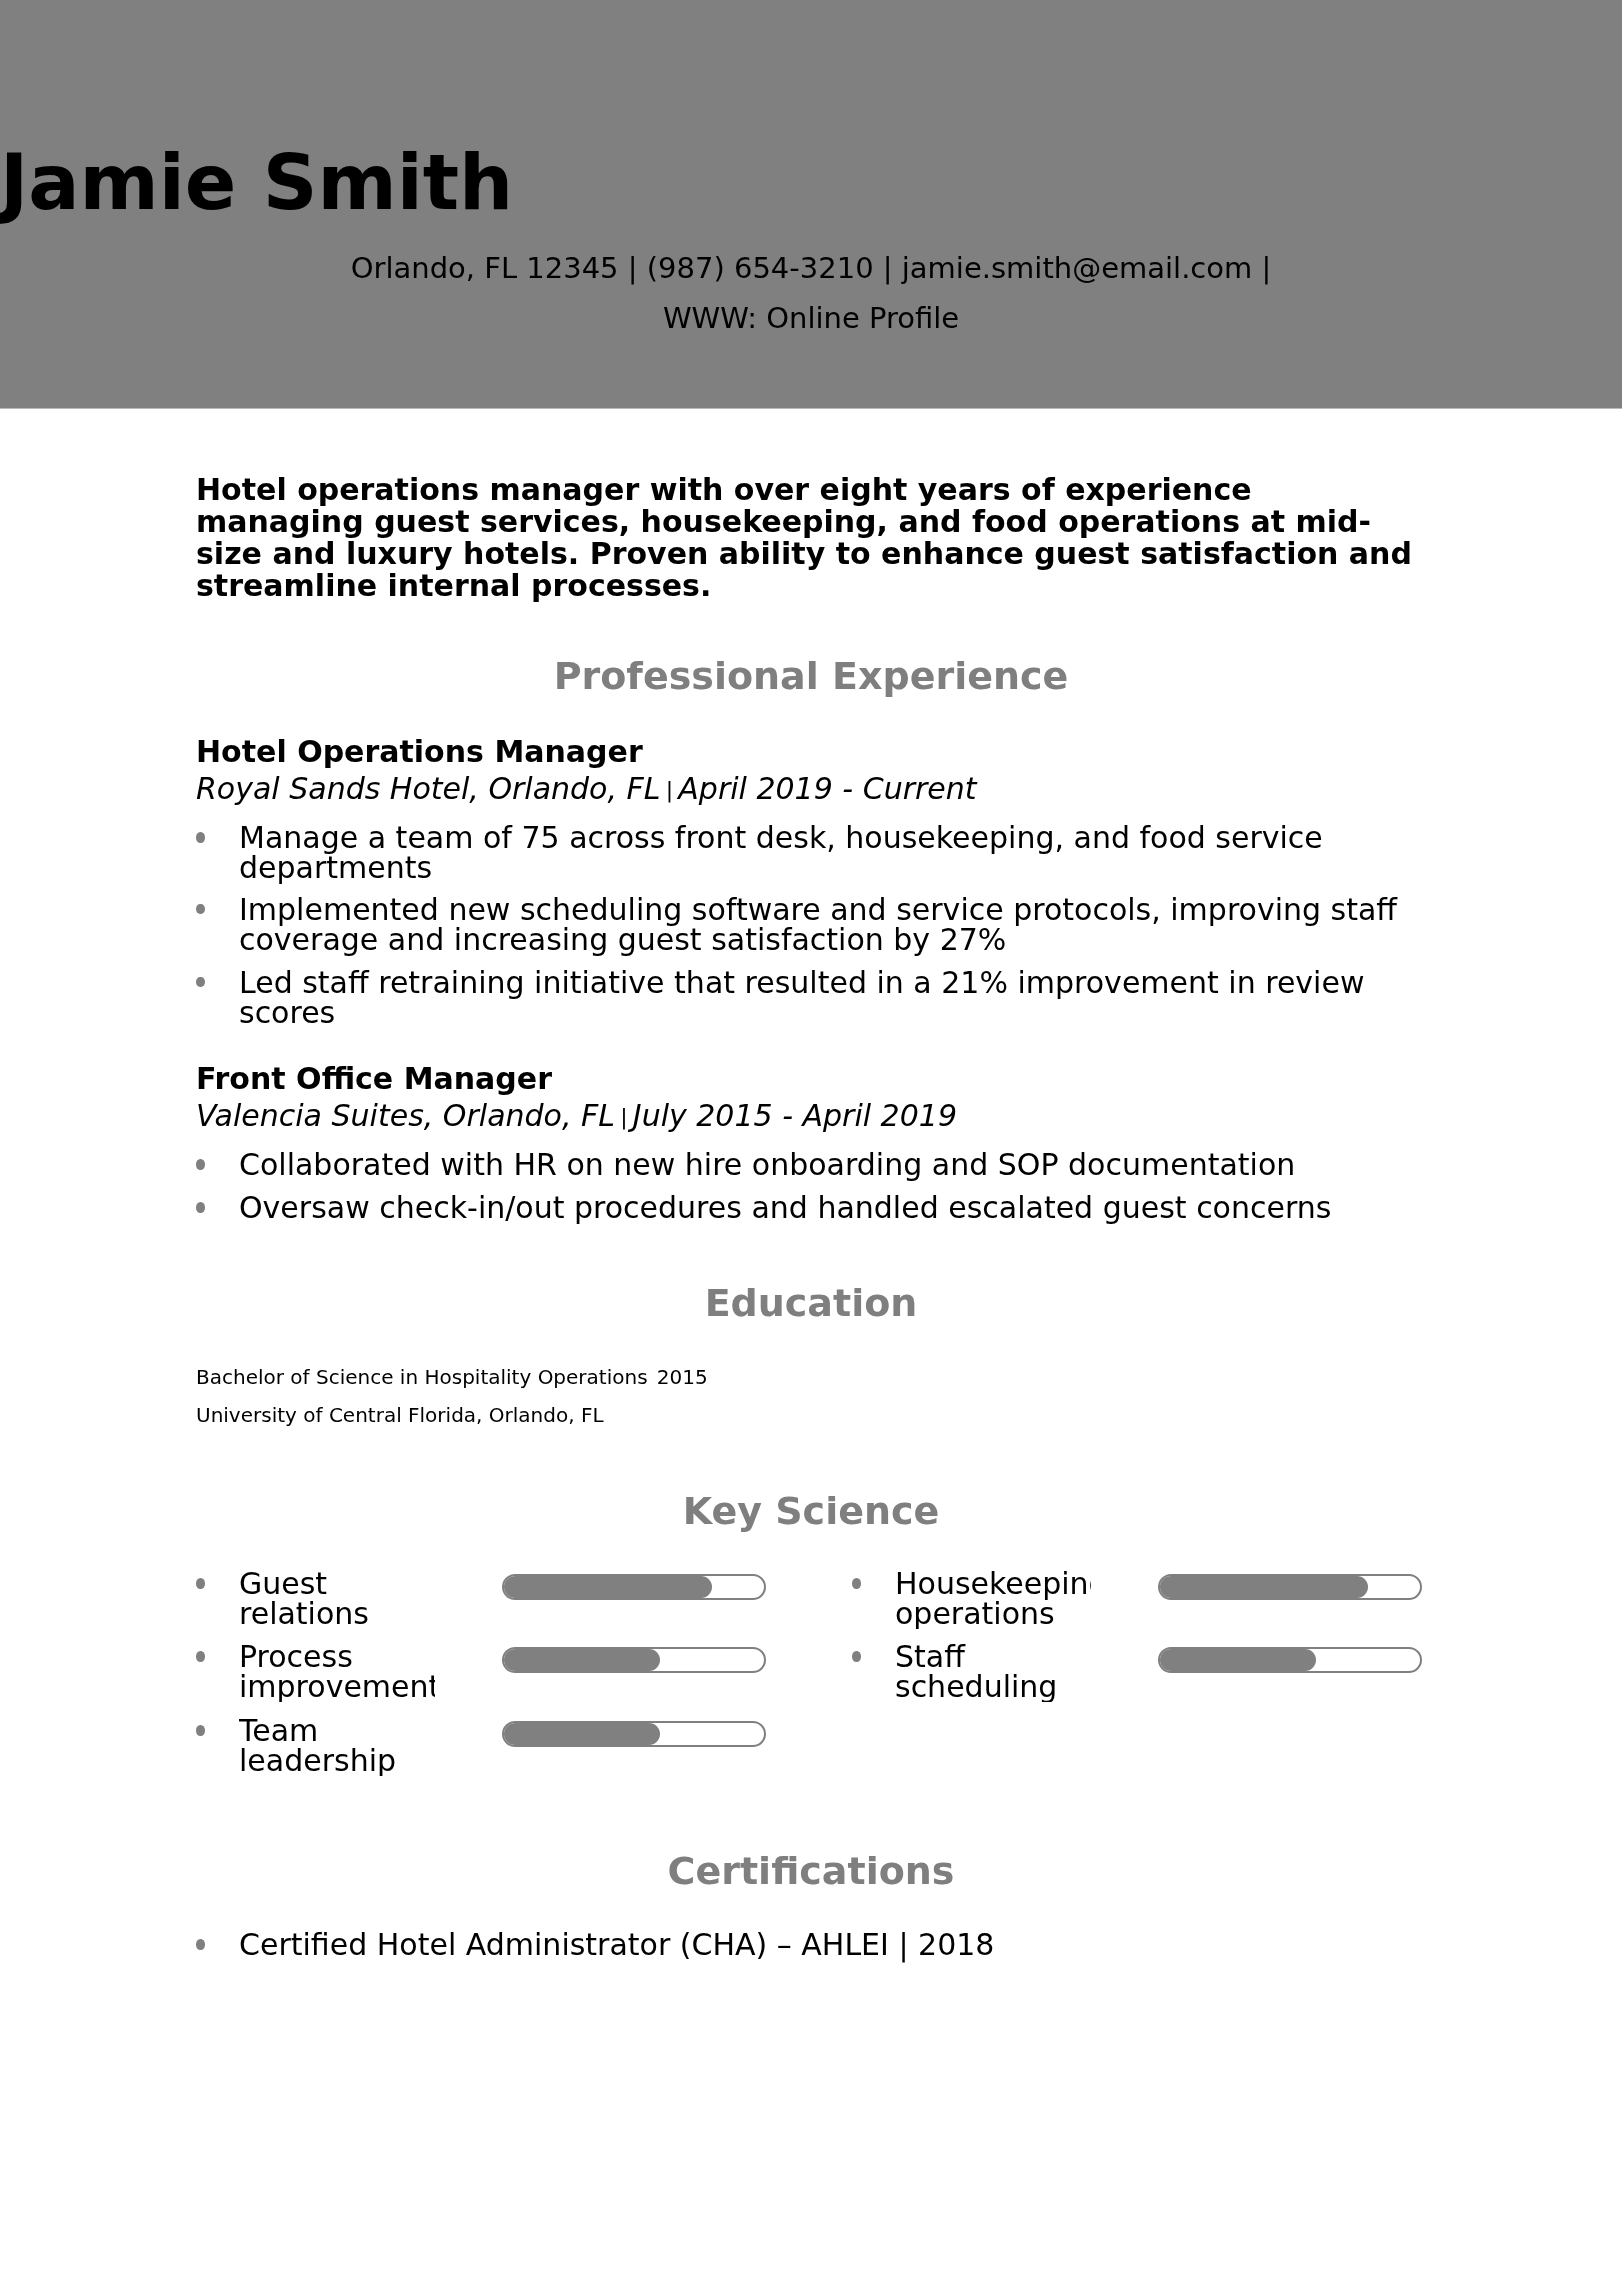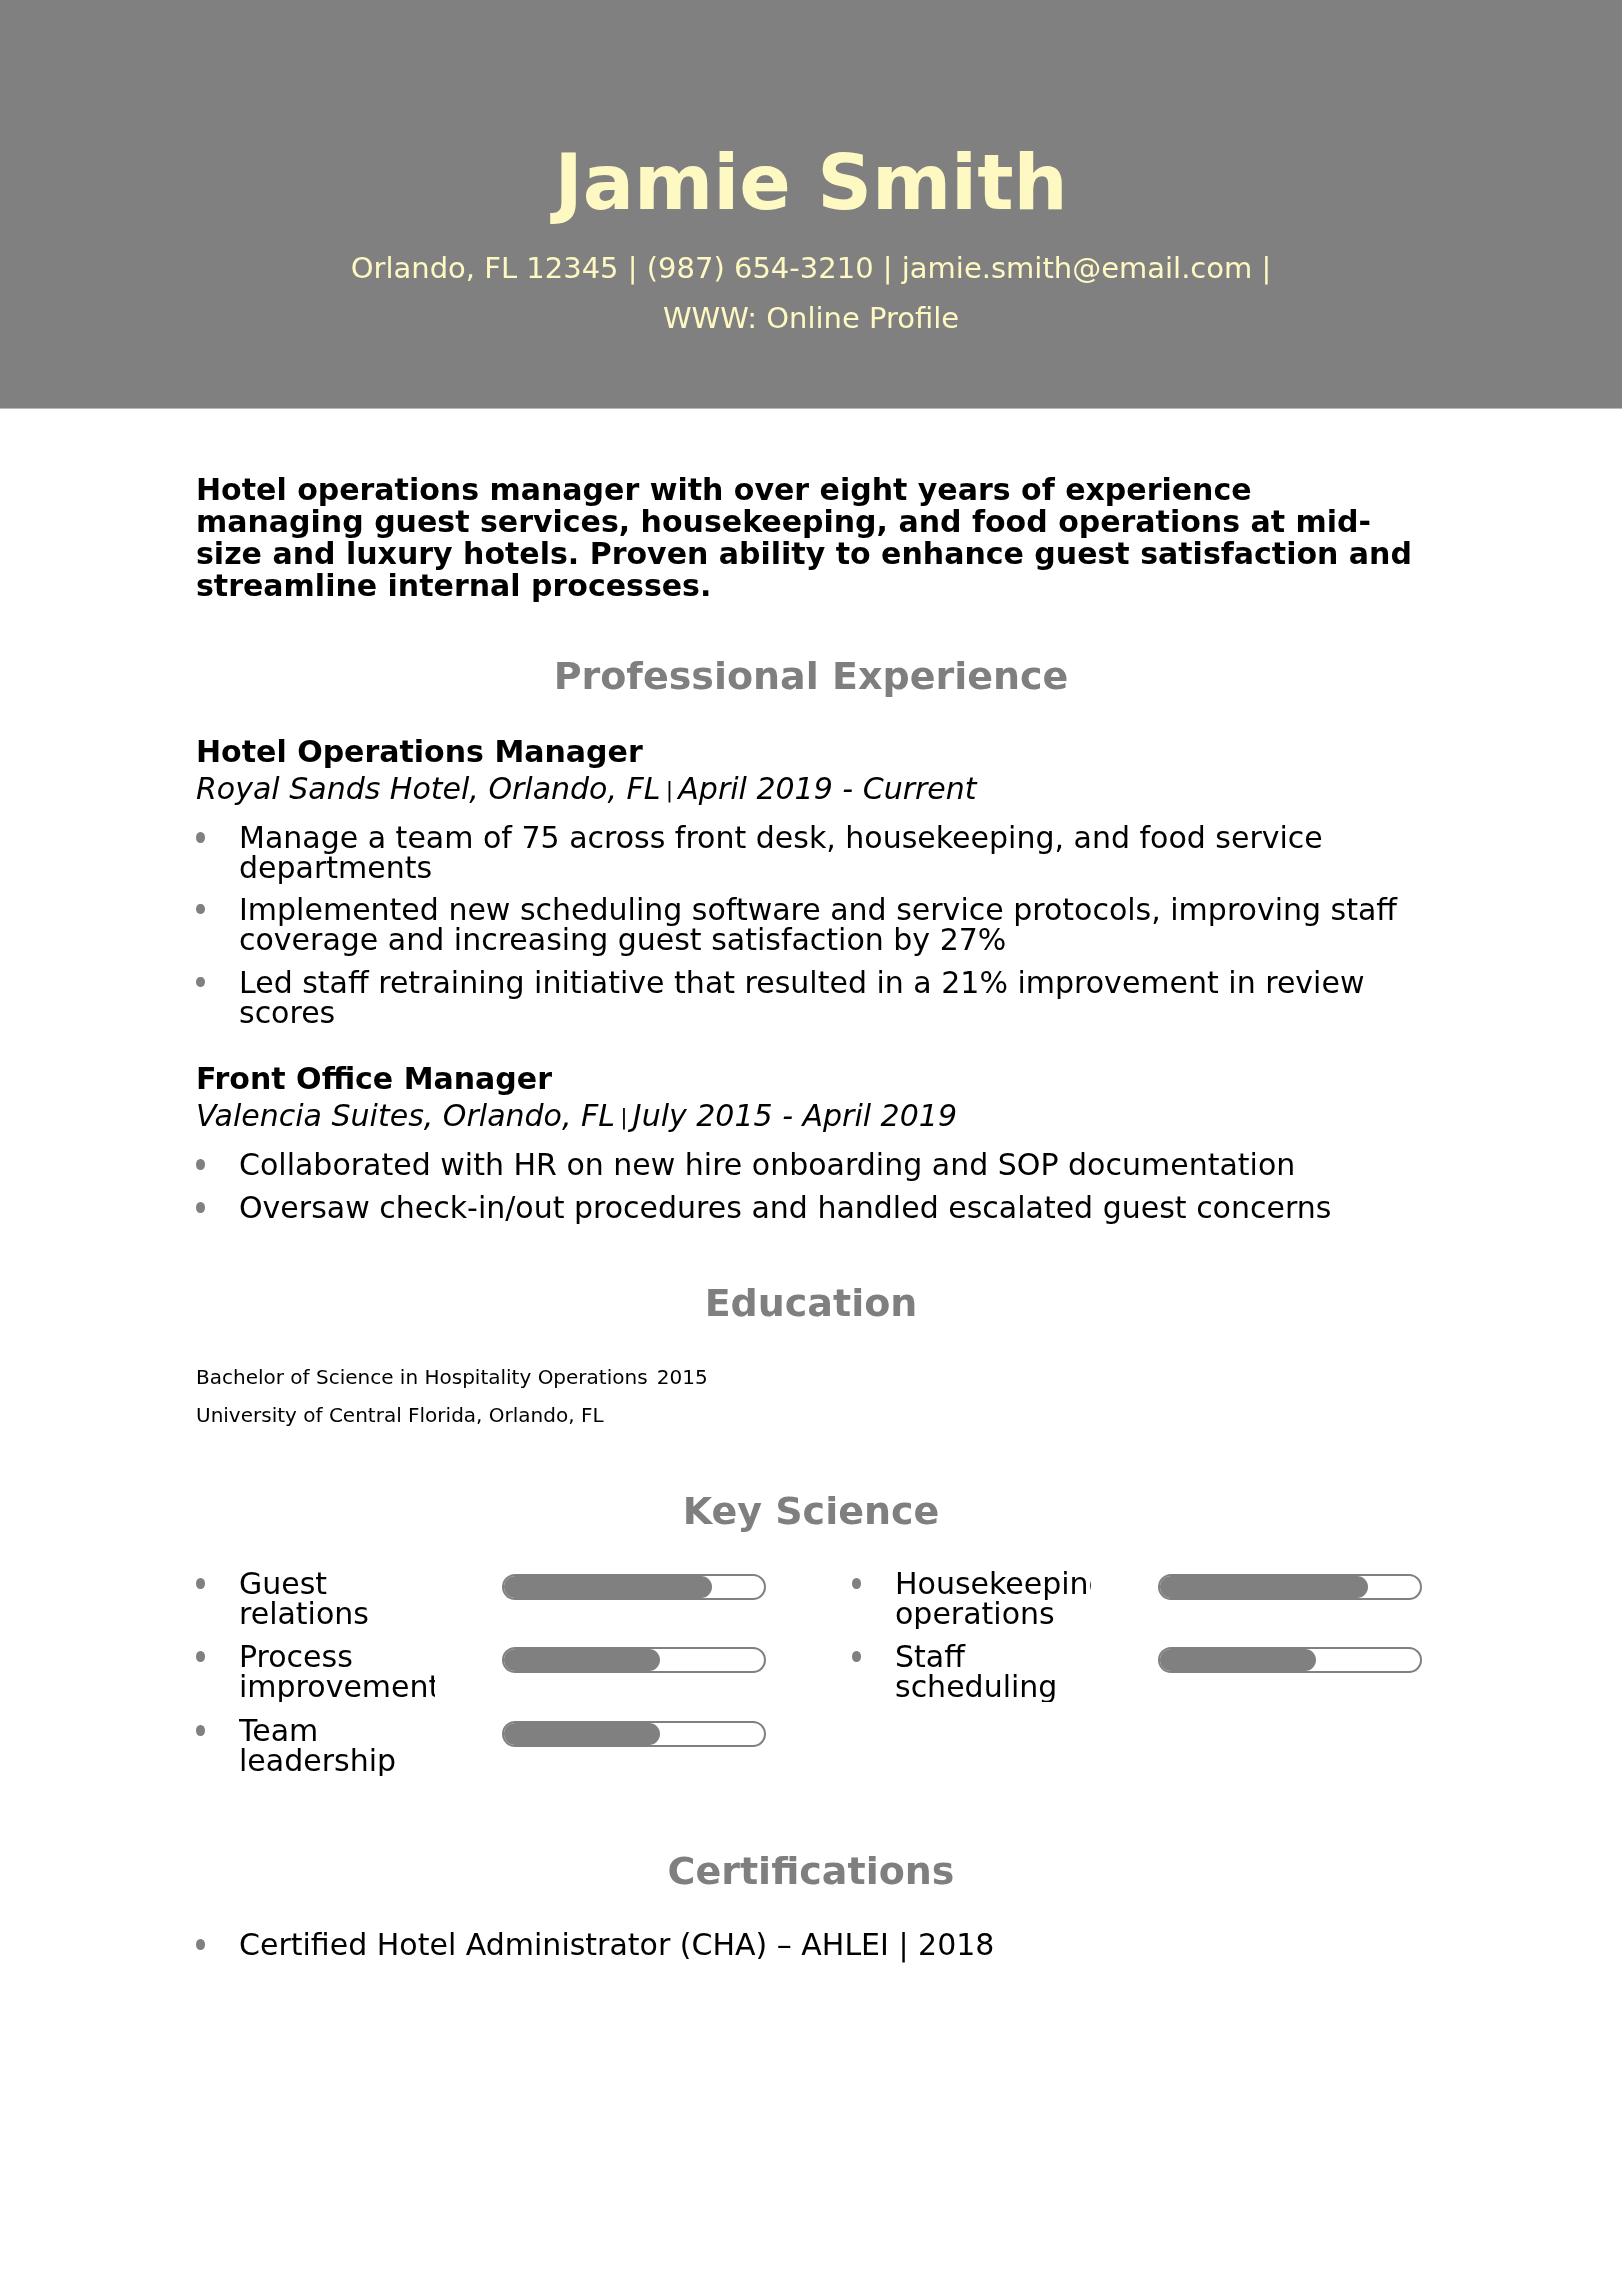--- a/index.html
+++ b/index.html
@@ -1,22 +1,22 @@
 <!DOCTYPE html>
 <html style="font-size:10.5px"><head>
 <meta charset="utf-8">
 <style>
   html, body { margin:0; padding:0; background:#ffffff; }
   body { width:1622px; height:2295px; position:relative; overflow:hidden;
          font-family:"DejaVu Sans", sans-serif; color:#000; }
   .header { position:absolute; left:0; top:0; width:1622px; height:408px;
             background:#808080; border-bottom:1.3px solid #b8b8b8; }
-  .name { position:absolute; left:0; width:100%; top:137px; text-align:center;
-          color:#fef9c3; font-weight:bold; font-size:76px; line-height:92px; }
-  .contact { position:absolute; left:0; width:100%; text-align:center; color:#fef9c3;
+  .name { position:absolute; left:0; width:100%; top:137px; 
+          color:#000000; font-weight:bold; font-size:76px; line-height:92px; }
+  .contact { position:absolute; left:0; width:100%; text-align:center; color:#000000;
              font-size:29px; line-height:38px; }
   .contact.l1 { top:249px; }
   .contact.l2 { top:299px; }
 
   .content { position:absolute; left:196px; width:1230px; }
   .summary { top:474px; font-weight:bold; font-size:30px; line-height:32px; }
 
   .section-title { position:absolute; left:0; width:1622px; text-align:center;
                    color:#7f7f7f; font-weight:bold; font-size:38px; line-height:46px; }
 

